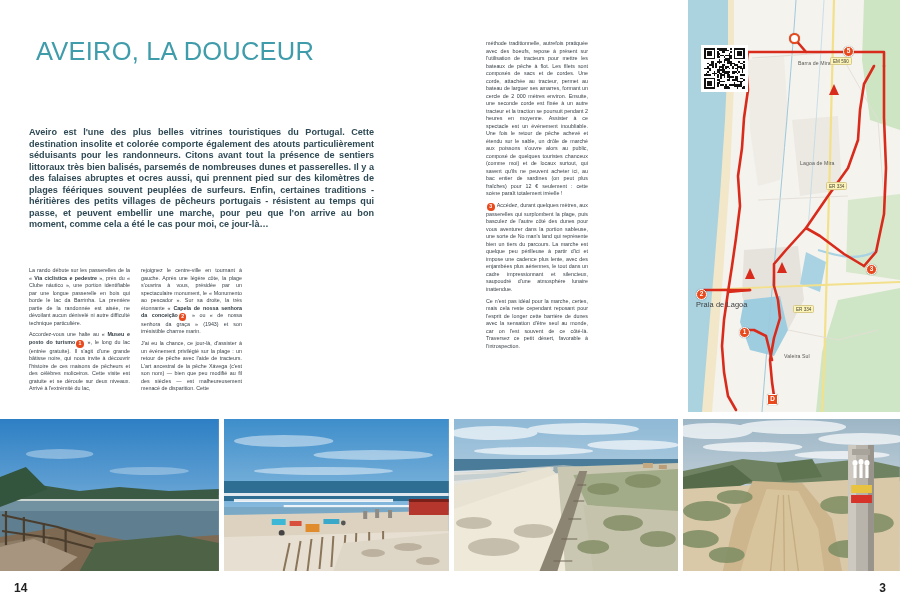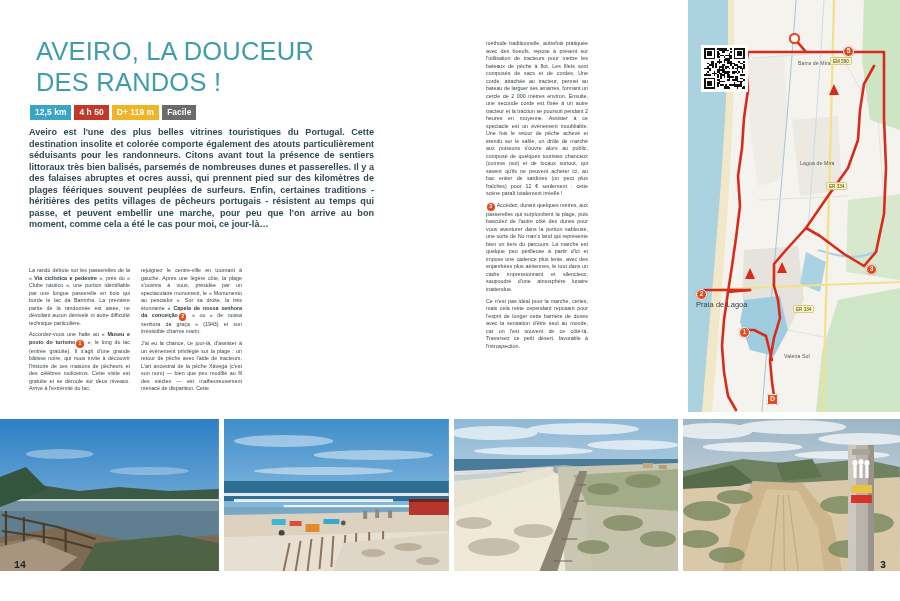--- a/index.html
+++ b/index.html
@@ -46,39 +46,32 @@
   .num{display:inline-block;width:7.6px;height:7.6px;border-radius:50%;background:#e8491d;
     color:#fff;font-size:5.2px;font-weight:bold;line-height:7.6px;text-align:center;
     vertical-align:-1.2px;margin:0 1px;}
 
   
   .photos{position:absolute;left:0;top:419px;width:900px;height:152px;display:flex;gap:5px;}
   .photo{position:relative;overflow:hidden;background:#9fb7c7;}
   .p1{width:220px;} .p2{width:226px;} .p3{width:226px;} .p4{width:218px;}
   .ph{position:absolute;left:0;top:0;width:100%;height:100%;}
 
-  .pagenum{position:absolute;top:560px;font-size:10px;font-weight:bold;color:#222;font-family:Liberation Mono, monospace;}
+  .pagenum{position:absolute;top:581px;font-size:12px;font-weight:bold;color:#222;}
   .pg-left{left:14px;} .pg-right{right:14px;}
 </style>
 </head>
 <body>
 
 <div class="spread">
 
   <div class="title" style="color: rgb(63, 156, 171);">
     <div>AVEIRO, LA DOUCEUR</div>
-    <div>DES RANDOS !</div>
   </div>
 
-  <div class="badges">
-    <span class="badge" style="background:#3aa5c4">12,5 km</span>
-    <span class="badge" style="background:#c0392b">4 h 50</span>
-    <span class="badge" style="background:#f0b429;color:#fff">D+ 119 m</span>
-    <span class="badge" style="background:#6b6b6b">Facile</span>
-  </div>
 
   <div class="intro">Aveiro est l'une des plus belles vitrines touristiques du Portugal. Cette destination insolite et colorée comporte également des atouts particulièrement séduisants pour les randonneurs. Citons avant tout la présence de sentiers littoraux très bien balisés, parsemés de nombreuses dunes et passerelles. Il y a des falaises abruptes et ocres aussi, qui prennent pied sur des kilomètres de plages féériques souvent peuplées de surfeurs. Enfin, certaines traditions - héritières des petits villages de pêcheurs portugais - résistent au temps qui passe, et peuvent embellir une marche, pour peu que l'on arrive au bon moment, comme cela a été le cas pour moi, ce jour-là…</div>
 
   <div class="col col-1">
     <p><span>La rando débute sur les passerelles de la « </span><b>Via ciclistica e pedestre</b><span> », près du « Clube náutico », une portion identifiable par une longue passerelle en bois qui borde le lac da Barrinha. La première partie de la randonnée est aisée, ne dévoilant aucun dénivelé ni autre difficulté technique particulière.</span></p>
     <p><span>Accordez-vous une halte au « </span><b>Museu e posto do turismo</b><span class="num">1</span><span> », le long du lac (entrée gratuite). Il s'agit d'une grande bâtisse noire, qui nous invite à découvrir l'histoire de ces maisons de pêcheurs et des célèbres moliceiros. Cette visite est gratuite et se déroule sur deux niveaux. Arrivé à l'extrémité du lac,</span></p>
   </div>
 
   <div class="col col-2">
     <p><span>rejoignez le centre-ville en tournant à gauche. Après une légère côte, la plage s'ouvrira à vous, présidée par un spectaculaire monument, le « Monumento ao pescador ». Sur sa droite, la très étonnante « </span><b>Capela de nossa senhora da conceição</b><span class="num">2</span><span> » ou « de nossa senhora da graça » (1943) et son irrésistible charme marin.</span></p>

